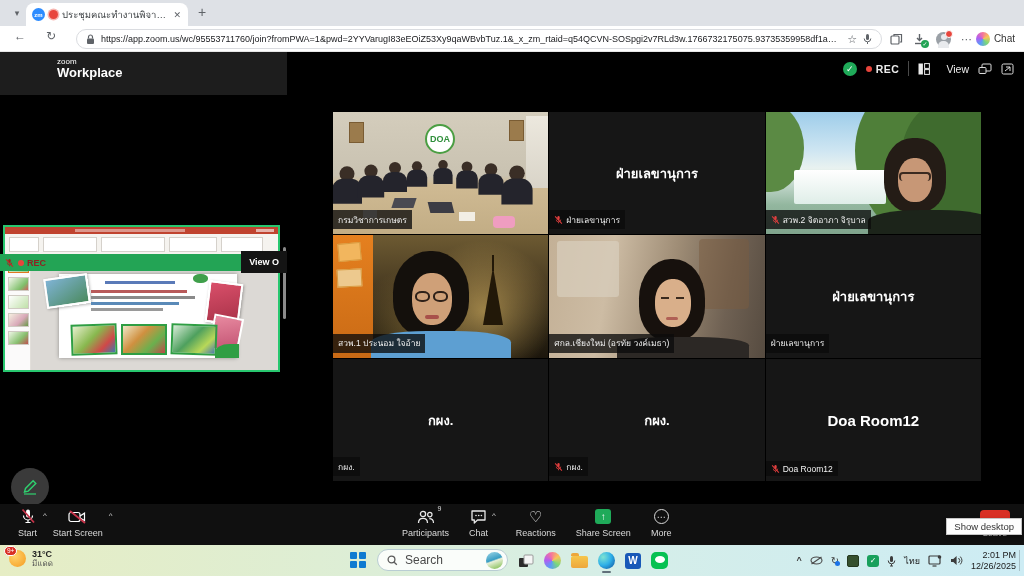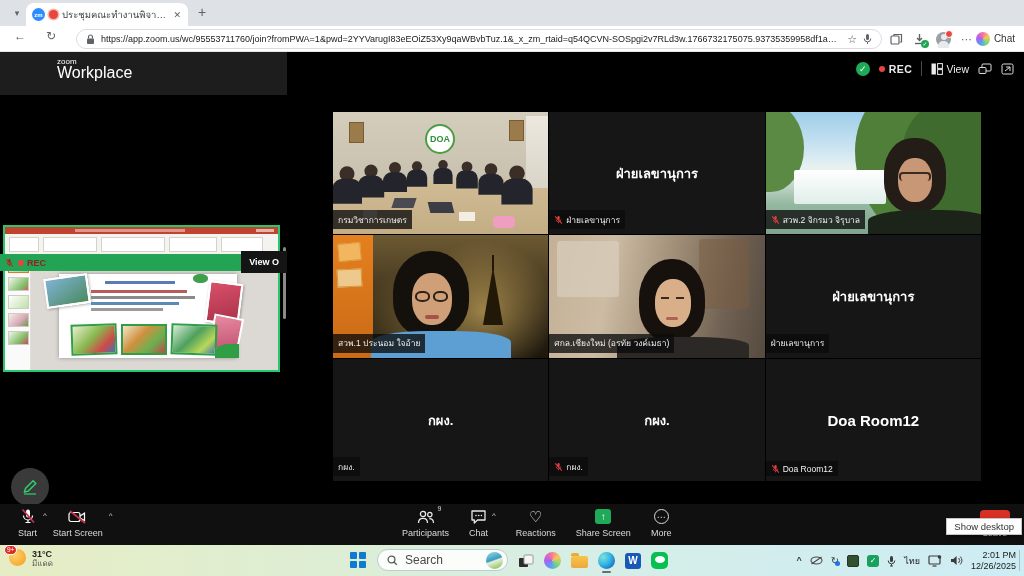--- a/index.html
+++ b/index.html
@@ -35,27 +35,27 @@
            font-size:6px;display:flex;align-items:center;justify-content:center}
   .chatbtn{position:absolute;right:3px;top:28px;height:21px;border-radius:11px;display:flex;align-items:center;gap:4px;
            padding:0 6px;font-size:10px;color:#333}
   .copilot{width:14px;height:14px;border-radius:50%;background:conic-gradient(from 210deg,#5a9cf8,#b15ef0,#f472a0,#f8c55a,#7ad87a,#5a9cf8)}
 
   
   #zoomroot{position:absolute;left:0;top:52px;width:1024px;height:493px;background:#000}
   .zstrip{position:absolute;left:0;top:0;width:287px;height:43px;background:#1d1d1d}
   .zlogo{position:absolute;left:57px;top:5px;color:#fff}
   .zlogo .a{font-size:8px;line-height:9px}
-  .zlogo .b{font-size:16px;line-height:14px;font-weight:400}
+  .zlogo .b{font-size:13px;line-height:14px;font-weight:700}
   .ztopright{position:absolute;right:10px;top:9px;display:flex;align-items:center;gap:9px;color:#ececec;font-size:10.5px}
   .shield{width:14px;height:14px;border-radius:50%;background:#1faa59;color:#fff;font-size:9px;line-height:14px;text-align:center}
   .recwrap{display:flex;align-items:center;gap:4px;font-weight:bold;letter-spacing:.5px}
   .reddot{width:6px;height:6px;border-radius:50%;background:#e8453c}
   .vdiv{width:1px;height:15px;background:#4a4a4a}
-  .viewwrap{display:flex;align-items:center;gap:3px}
+  .viewwrap{display:flex;align-items:center;gap:16px}
 
   
   .preview{position:absolute;left:3px;top:173px;width:277px;height:147px;border:2px solid #28c76f;
            background:#dcd9d5;box-sizing:border-box}
   .ppt-title{height:7px;background:#c0432f;position:relative}
   .ppt-title::before{content:"";position:absolute;left:70px;top:2px;width:110px;height:3px;background:rgba(255,255,255,.45)}
   .ppt-title::after{content:"";position:absolute;right:4px;top:2px;width:18px;height:3px;background:rgba(255,255,255,.6)}
   .ppt-ribbon{height:21px;background:#f5f3ef;border-bottom:1px solid #d8d4cf;position:relative}
   .rb{position:absolute;top:3px;height:13px;background:#fff;border:1px solid #d5d1cb}
   .ppt-body{position:absolute;left:0;top:29px;right:0;bottom:0;display:flex}
@@ -109,21 +109,21 @@
   .moreic{width:15px;height:15px;border-radius:50%;border:1.3px solid #dadada;color:#dadada;font-size:9px;
           display:flex;align-items:center;justify-content:center;box-sizing:border-box}
   .leavegrp{position:absolute;right:14px;top:0}
   .leaveic{width:30px;height:13px;background:#d93025;border-radius:4px}
   .tooltip{position:absolute;right:2px;top:14px;background:#fdfdfd;border:1px solid #c6c6c6;color:#333;
            font-size:9.5px;padding:2px 7px;box-shadow:0 2px 4px rgba(0,0,0,.35);z-index:9;white-space:nowrap}
 
   
   #taskbar{position:absolute;left:0;top:545px;width:1024px;height:31px;
            background:linear-gradient(90deg,#e6edc4 0%,#ddeed6 35%,#d5eee9 62%,#cdecf4 100%)}
-  .weather{position:absolute;left:9px;top:4px;display:flex;gap:6px;align-items:flex-start}
+  .weather{position:absolute;left:9px;top:4px;display:flex;gap:6px;align-items:center}
   .sun{width:17px;height:17px;border-radius:50%;background:radial-gradient(circle at 35% 35%,#ffd36b,#f59a1f);position:relative}
   .wbadge{position:absolute;left:-5px;top:-4px;background:#d93025;color:#fff;font-size:6.5px;border-radius:7px;
           padding:0 2px;border:1px solid #fff;line-height:8px}
   .wtemp{font-size:9px;color:#1f1f1f;font-weight:bold;line-height:10px}
   .wdesc{font-size:8px;color:#4f4f4f;line-height:9px}
   .startbtn{position:absolute;left:350px;top:7px;width:16px;height:16px;display:grid;grid-template-columns:1fr 1fr;gap:1.5px}
   .sq{background:#0e7ad1;border-radius:1px}
   .search{position:absolute;left:377px;top:4px;width:131px;height:22px;background:rgba(255,255,255,.85);
           border:1px solid #b9cdd3;border-radius:12px;display:flex;align-items:center;gap:7px;
           padding:0 4px 0 9px;box-sizing:border-box}
@@ -344,21 +344,21 @@
         <div class="ael" style="left:132px;top:46px;width:34px;height:44px;background:#c79776;border-radius:46%"></div>
         <div class="ael" style="left:133px;top:60px;width:32px;height:9px;border-top:2px solid #3a2a20;border-left:2px solid #3a2a20;border-right:2px solid #3a2a20;border-radius:4px;box-sizing:border-box"></div>
         <div class="ael" style="left:102px;top:98px;width:124px;height:26px;background:#1c241a;border-radius:42% 42% 0 0"></div>
       </div>
       <div class="nlabel">
         <svg width="9" height="10" viewBox="0 0 12 12">
             <rect x="4.5" y="0.8" width="3" height="5.5" rx="1.5" fill="#e04040"></rect>
             <path d="M3 5.5a3 3 0 0 0 6 0M6 8.4v2" stroke="#e04040" fill="none" stroke-width="1"></path>
             <path d="M1.5 1.2l9 9.5" stroke="#e23c3c" stroke-width="1.4"></path>
           </svg>
-        <span>สวพ.2 จิกรมว จิรุบาล</span>
+        <span>สวพ.2 จิตอาภา จิรุบาล</span>
       </div>
     </div>
 
     <div class="tile">
       <div class="art scene-paris">
         <div class="ael" style="inset:0;background:radial-gradient(circle at 70% 62%,rgba(240,200,110,.55),transparent 42%),radial-gradient(circle at 38% 74%,rgba(220,180,90,.3),transparent 36%)"></div>
         <div class="ael" style="left:0;top:0;width:40px;height:100%;background:linear-gradient(#e5801f,#c96a15)"></div>
         <div class="ael" style="left:5px;top:8px;width:21px;height:16px;background:#f2b65e;border:1px solid #d89a3f;transform:rotate(-5deg)"></div>
         <div class="ael" style="left:4px;top:34px;width:23px;height:16px;background:#edc98e;border:1px solid #d89a3f;transform:rotate(-3deg)"></div>
         <div class="ael" style="left:150px;top:32px;width:0;height:0;border-left:10px solid transparent;border-right:10px solid transparent;border-bottom:58px solid #221808"></div>

